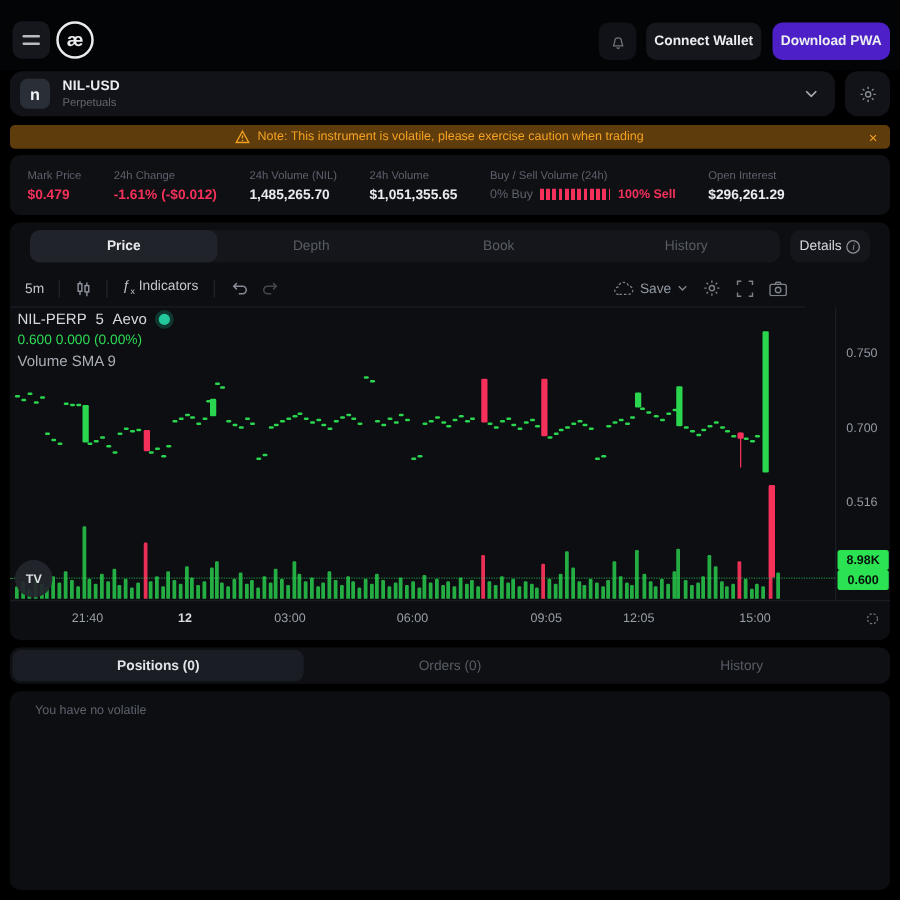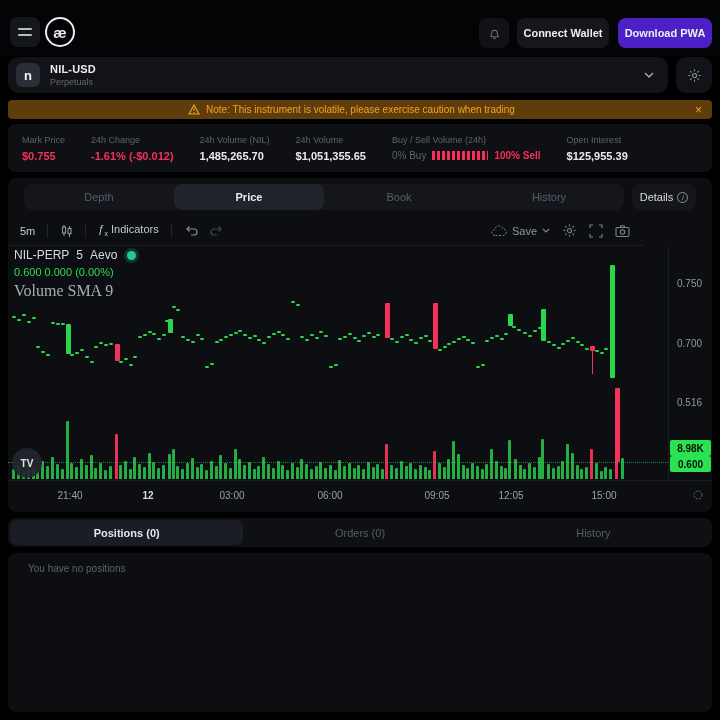--- a/index.html
+++ b/index.html
@@ -59,21 +59,21 @@
   .tb-txt { font-size:11px; color:#c4c8ce; cursor:pointer; }
   .vdiv { width:1px; height:14px; background:#20242b; }
   .savegrp { display:flex; align-items:center; gap:5px; color:#9298a1; font-size:11px; cursor:pointer; }
 
   .chart-wrap { position:absolute; left:0; top:68px; width:704px; height:262px; }
   .chart-body { position:absolute; left:0; top:0; width:660px; height:234px; overflow:hidden; }
   .legend { position:absolute; left:6px; top:2px; z-index:5; }
   .leg1 { display:flex; align-items:center; gap:7px; font-size:12px; color:#d6d9de; }
   .leg-dot { width:9px; height:9px; border-radius:50%; background:#22c79b; box-shadow:0 0 0 3px rgba(34,199,155,.22); margin-left:3px; }
   .leg2 { margin-top:4px; font-size:11px; color:#2edc55; }
-  .leg3 { margin-top:4px; font-size:16px; color:#a9adb5;font-family:Liberation Serif, serif; }
+  .leg3 { margin-top:4px; font-size:12px; color:#a9adb5; }
   .dash { position:absolute; width:4px; height:2px; border-radius:1px; }
   .candle { position:absolute; width:5px; border-radius:1px; }
   .wick { position:absolute; width:1px; }
   .vbar { position:absolute; width:3px; border-radius:1px 1px 0 0; }
   .priceline { position:absolute; left:0; width:660px; border-top:1px dotted #2fe060; opacity:.55; }
   .watermark { position:absolute; left:4px; top:202px; width:30px; height:30px; border-radius:50%; background:#23262d; display:flex; align-items:center; justify-content:center; color:#f2f3f5; font-size:10px; font-weight:700; opacity:.92; z-index:4; }
 
   .axis-pane { position:absolute; left:660px; top:0; width:44px; height:234px; border-left:1px solid #1a1d23; }
   .ptick { position:absolute; left:8px; font-size:10px; color:#949aa3; transform:translateY(-50%); }
   .axis-box { position:absolute; left:1px; width:41px; height:16px; background:#2be253; color:#07130a; font-size:10px; font-weight:700; display:flex; align-items:center; justify-content:center; border-radius:2px; z-index:6; }
@@ -156,21 +156,21 @@
           <circle cx="6" cy="8.4" r=".6" fill="#f5a223"></circle>
         </svg>
       <span class="banner-text">Note: This instrument is volatile, please exercise caution when trading</span>
     </div>
     <span class="banner-close">×</span>
   </div>
 
   <div class="stats">
     <div class="stat">
       <span class="lbl">Mark Price</span>
-      <span class="val red">$0.755</span>
+      <span class="val red">$0.479</span>
     </div>
     <div class="stat">
       <span class="lbl">24h Change</span>
       <span class="val red">-1.61% (-$0.012)</span>
     </div>
     <div class="stat">
       <span class="lbl">24h Volume (NIL)</span>
       <span class="val">1,485,265.70</span>
     </div>
     <div class="stat">
@@ -180,29 +180,29 @@
     <div class="stat">
       <span class="lbl">Buy / Sell Volume (24h)</span>
       <div class="bs-row">
         <span class="bs-buy">0% Buy</span>
         <div class="bs-bar"></div>
         <span class="bs-sell">100% Sell</span>
       </div>
     </div>
     <div class="stat">
       <span class="lbl">Open Interest</span>
-      <span class="val">$125,955.39</span>
+      <span class="val">$296,261.29</span>
     </div>
   </div>
 
   <div class="chart-panel">
     <div class="tabsrow">
       <div class="segs">
+        <div class="seg active">Price</div>
         <div class="seg">Depth</div>
-        <div class="seg active">Price</div>
         <div class="seg">Book</div>
         <div class="seg">History</div>
       </div>
       <div class="details-btn">
         <span>Details</span>
         <span class="info-ic">i</span>
       </div>
     </div>
 
     <div class="cToolbar">
@@ -573,16 +573,16 @@
     </div>
   </div>
 
   <div class="bottom-tabs">
     <div class="btab active">Positions (0)</div>
     <div class="btab">Orders (0)</div>
     <div class="btab">History</div>
   </div>
 
   <div class="positions-panel">
-    <span class="empty-text">You have no positions</span>
+    <span class="empty-text">You have no volatile</span>
   </div>
 
 </div>
 
 </body></html>

